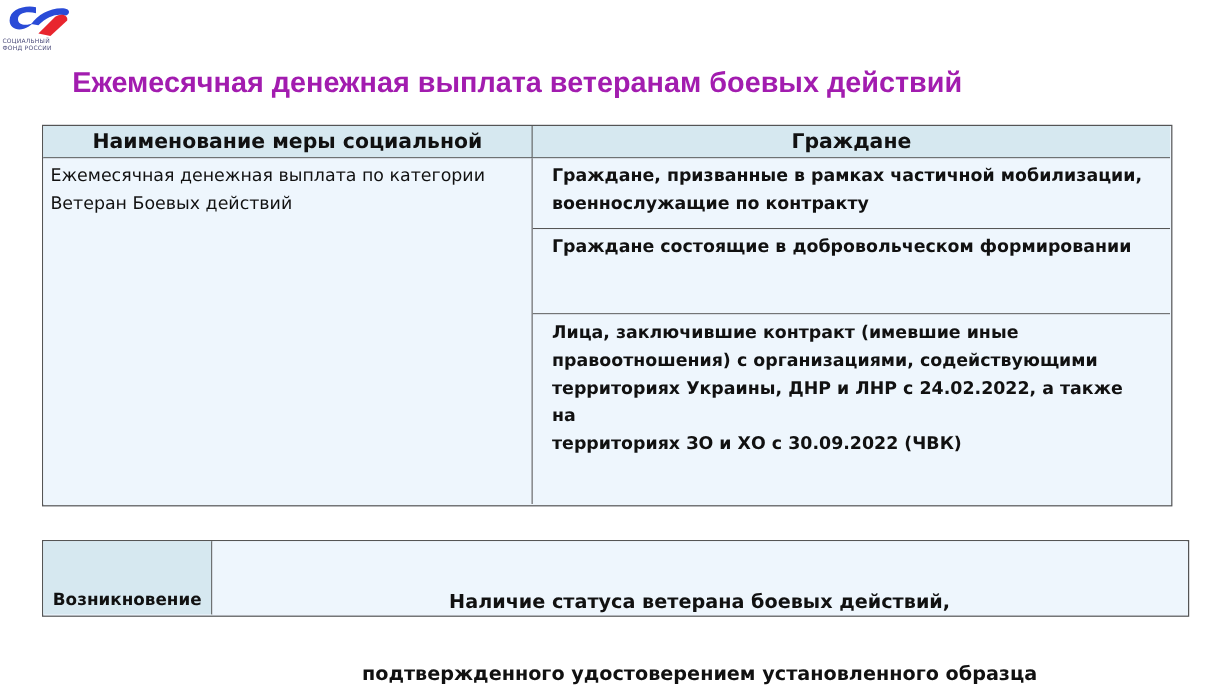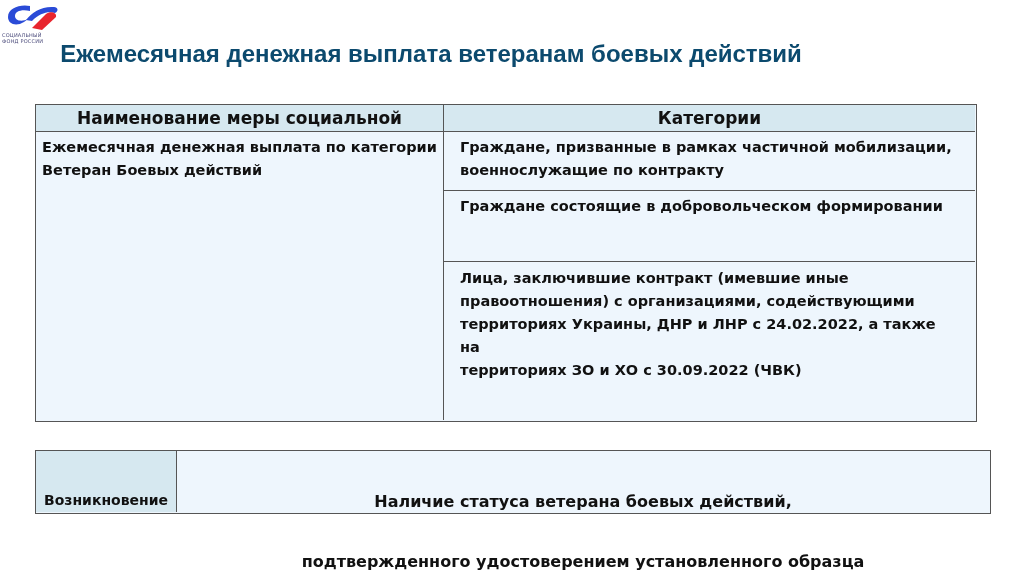--- a/index.html
+++ b/index.html
@@ -30,26 +30,26 @@
       font-size: 5px;
       line-height: 6px;
       color: #4a4a7a;
       letter-spacing: 0.2px;
       font-family: "DejaVu Sans", sans-serif;
     }
     .title {
       position: absolute;
       left: 0;
       width: 862px;
-      top: 40px;
+      top: 56px;
       text-align: center;
       font-family: "Liberation Sans", sans-serif;
       font-weight: bold;
       font-size: 24px;
-      color: #0c4a6e;
+      color: #a21caf;
       letter-spacing: 0px;
     }
     .table {
       position: absolute;
       border: 1.5px solid #555555;
       box-sizing: border-box;
       background: #eef6fd;
     }
     .top-table {
       left: 35px;
@@ -75,21 +75,21 @@
     }
     .hdr-left { left: 0; width: 408px; border-right: 1.5px solid #555555; }
     .hdr-right { left: 408px; width: 531px; }
     .measure {
       left: 0;
       top: 27px;
       width: 408px;
       height: 288px;
       border-right: 1.5px solid #555555;
       font-size: 14.5px;
-      font-weight: bold;
+      font-weight: normal;
       line-height: 23px;
       padding: 4px 0 0 6px;
       background: #eef6fd;
     }
     .cat {
       left: 408px;
       width: 531px;
       font-size: 14.5px;
       font-weight: bold;
       line-height: 23px;
@@ -147,21 +147,21 @@
   <div class="logo-text">
     <div>СОЦИАЛЬНЫЙ</div>
     <div>ФОНД РОССИИ</div>
   </div>
 </div>
 
 <div class="title">Ежемесячная денежная выплата ветеранам боевых действий</div>
 
 <div class="table top-table">
   <div class="cell hdr hdr-left">Наименование меры социальной поддержки</div>
-  <div class="cell hdr hdr-right">Категории</div>
+  <div class="cell hdr hdr-right">Граждане</div>
 
   <div class="cell measure">Ежемесячная денежная выплата по категории Ветеран Боевых действий</div>
 
   <div class="cell cat cat-1">
     <span>Граждане, призванные в рамках частичной мобилизации,</span>
     <span>военнослужащие по контракту</span>
   </div>
   <div class="cell cat cat-2">
     <span>Граждане состоящие в добровольческом формировании</span>
   </div>

